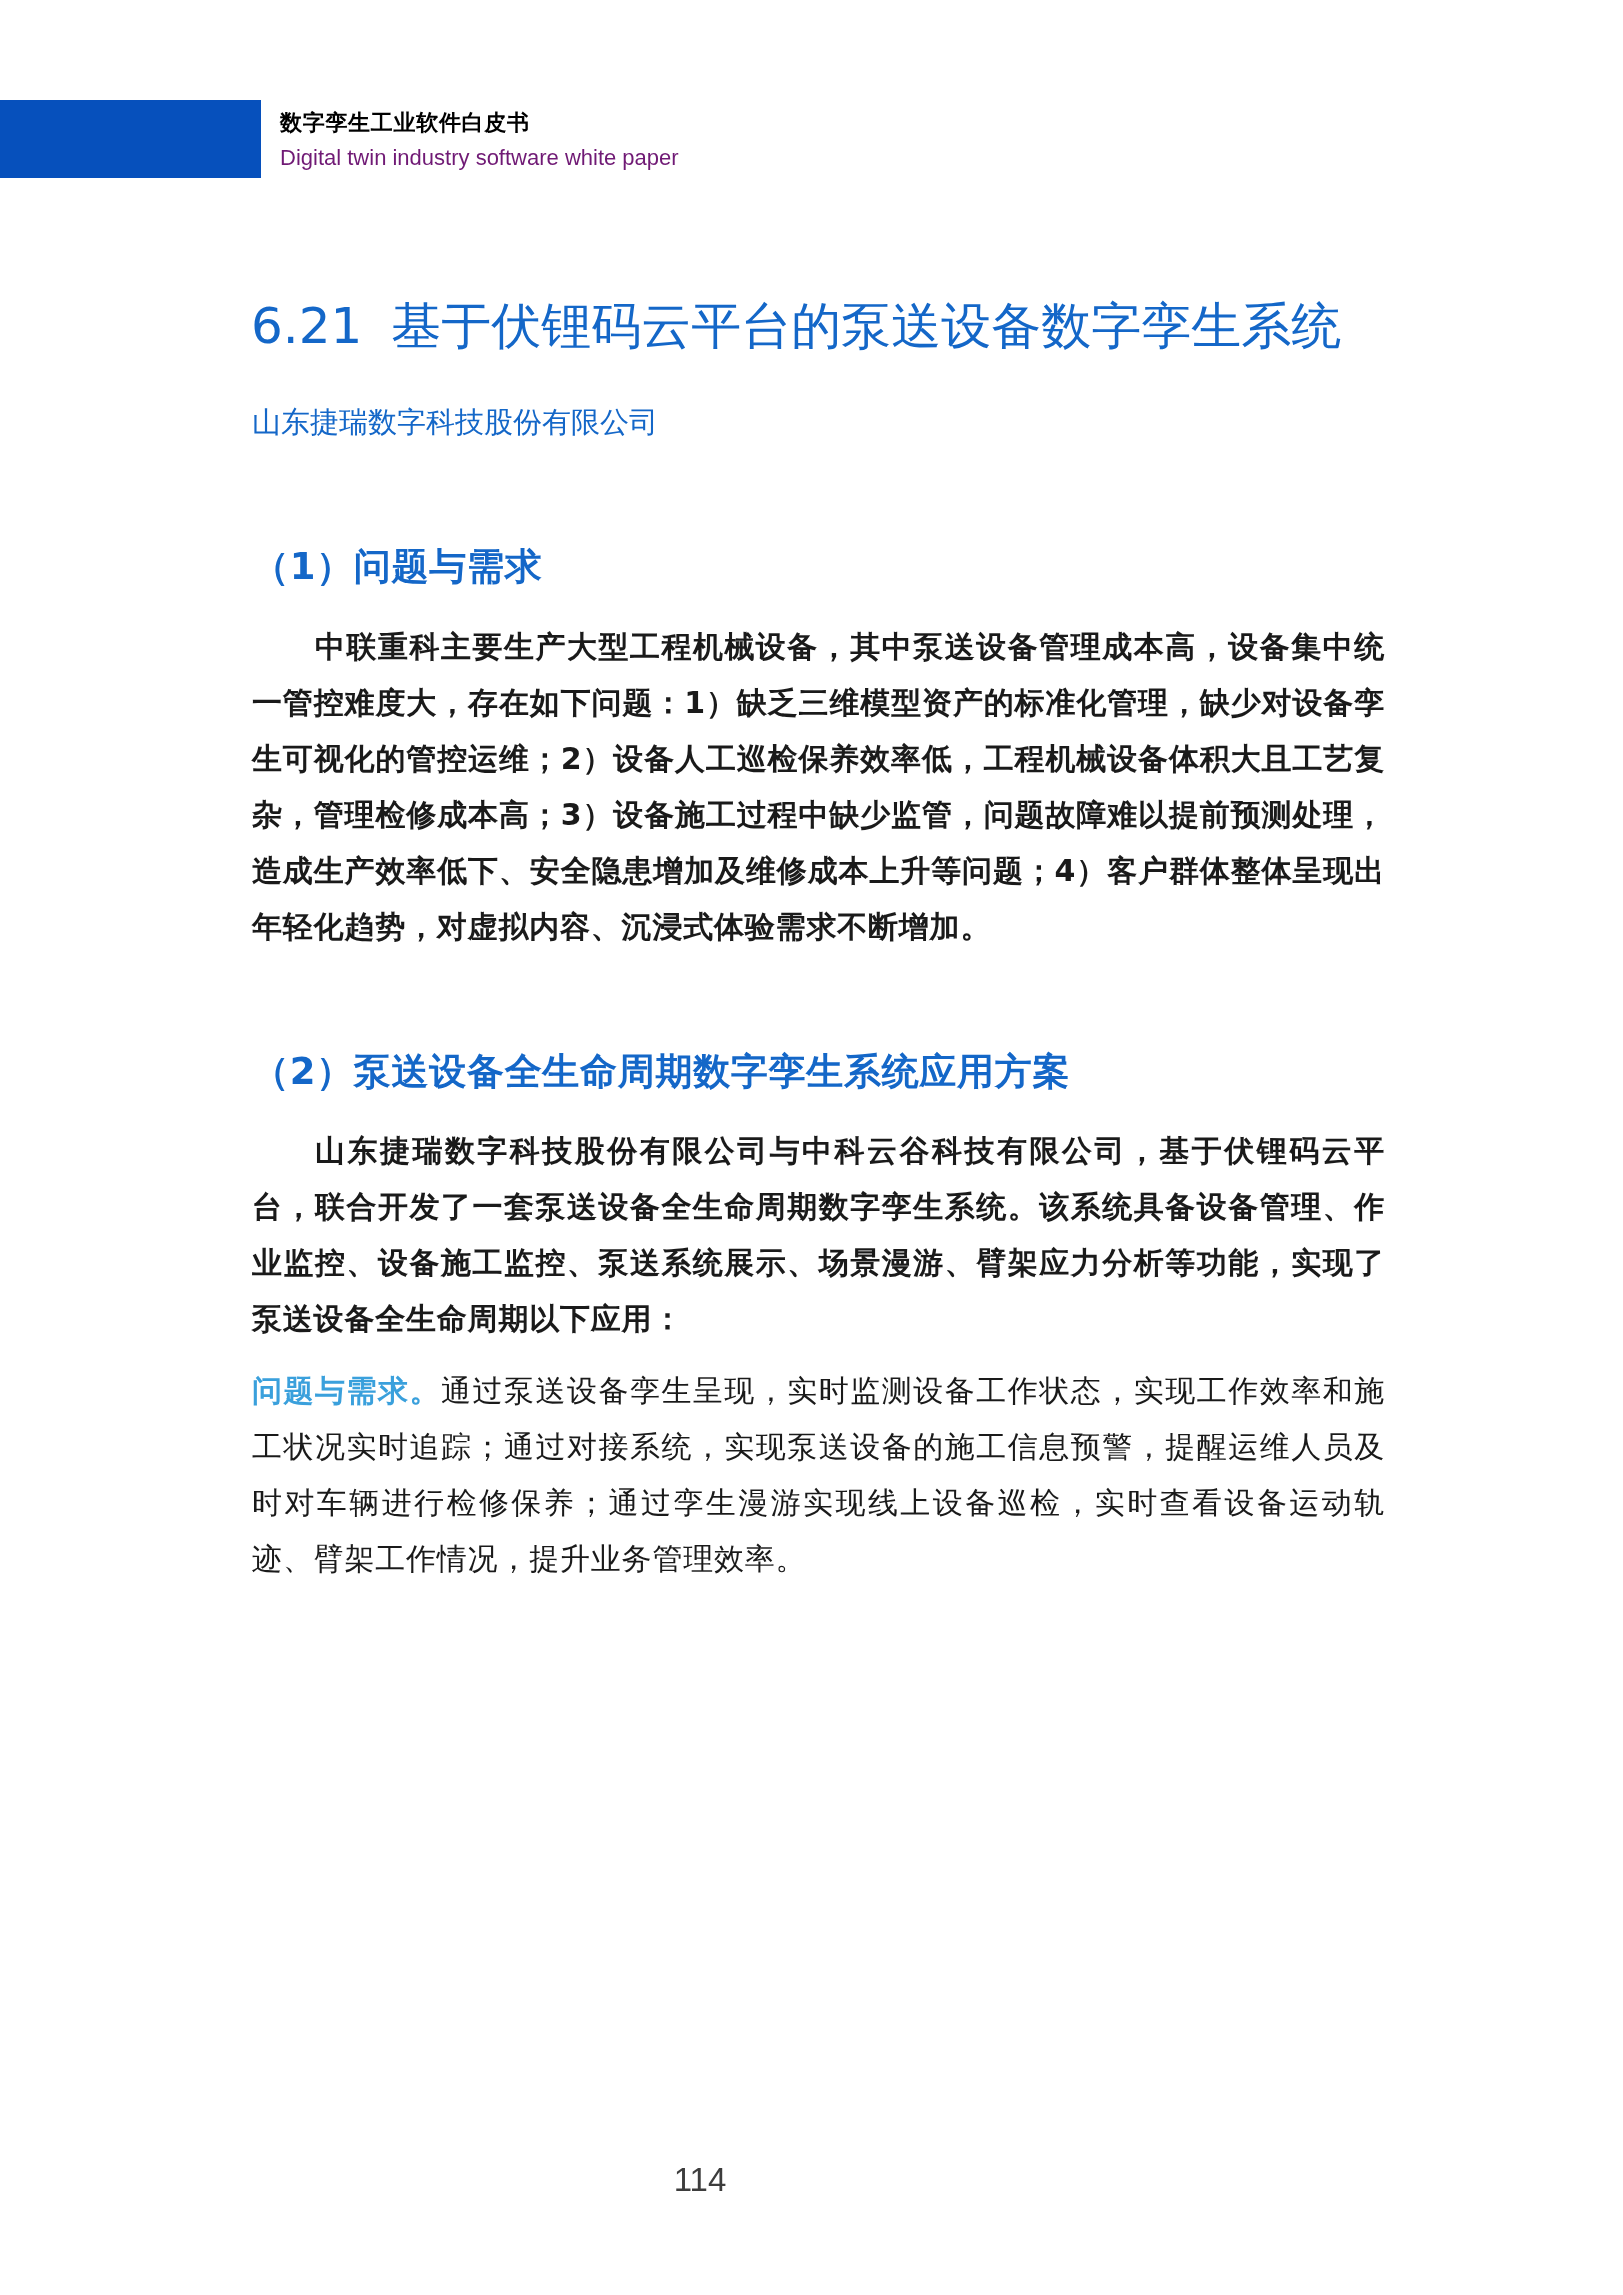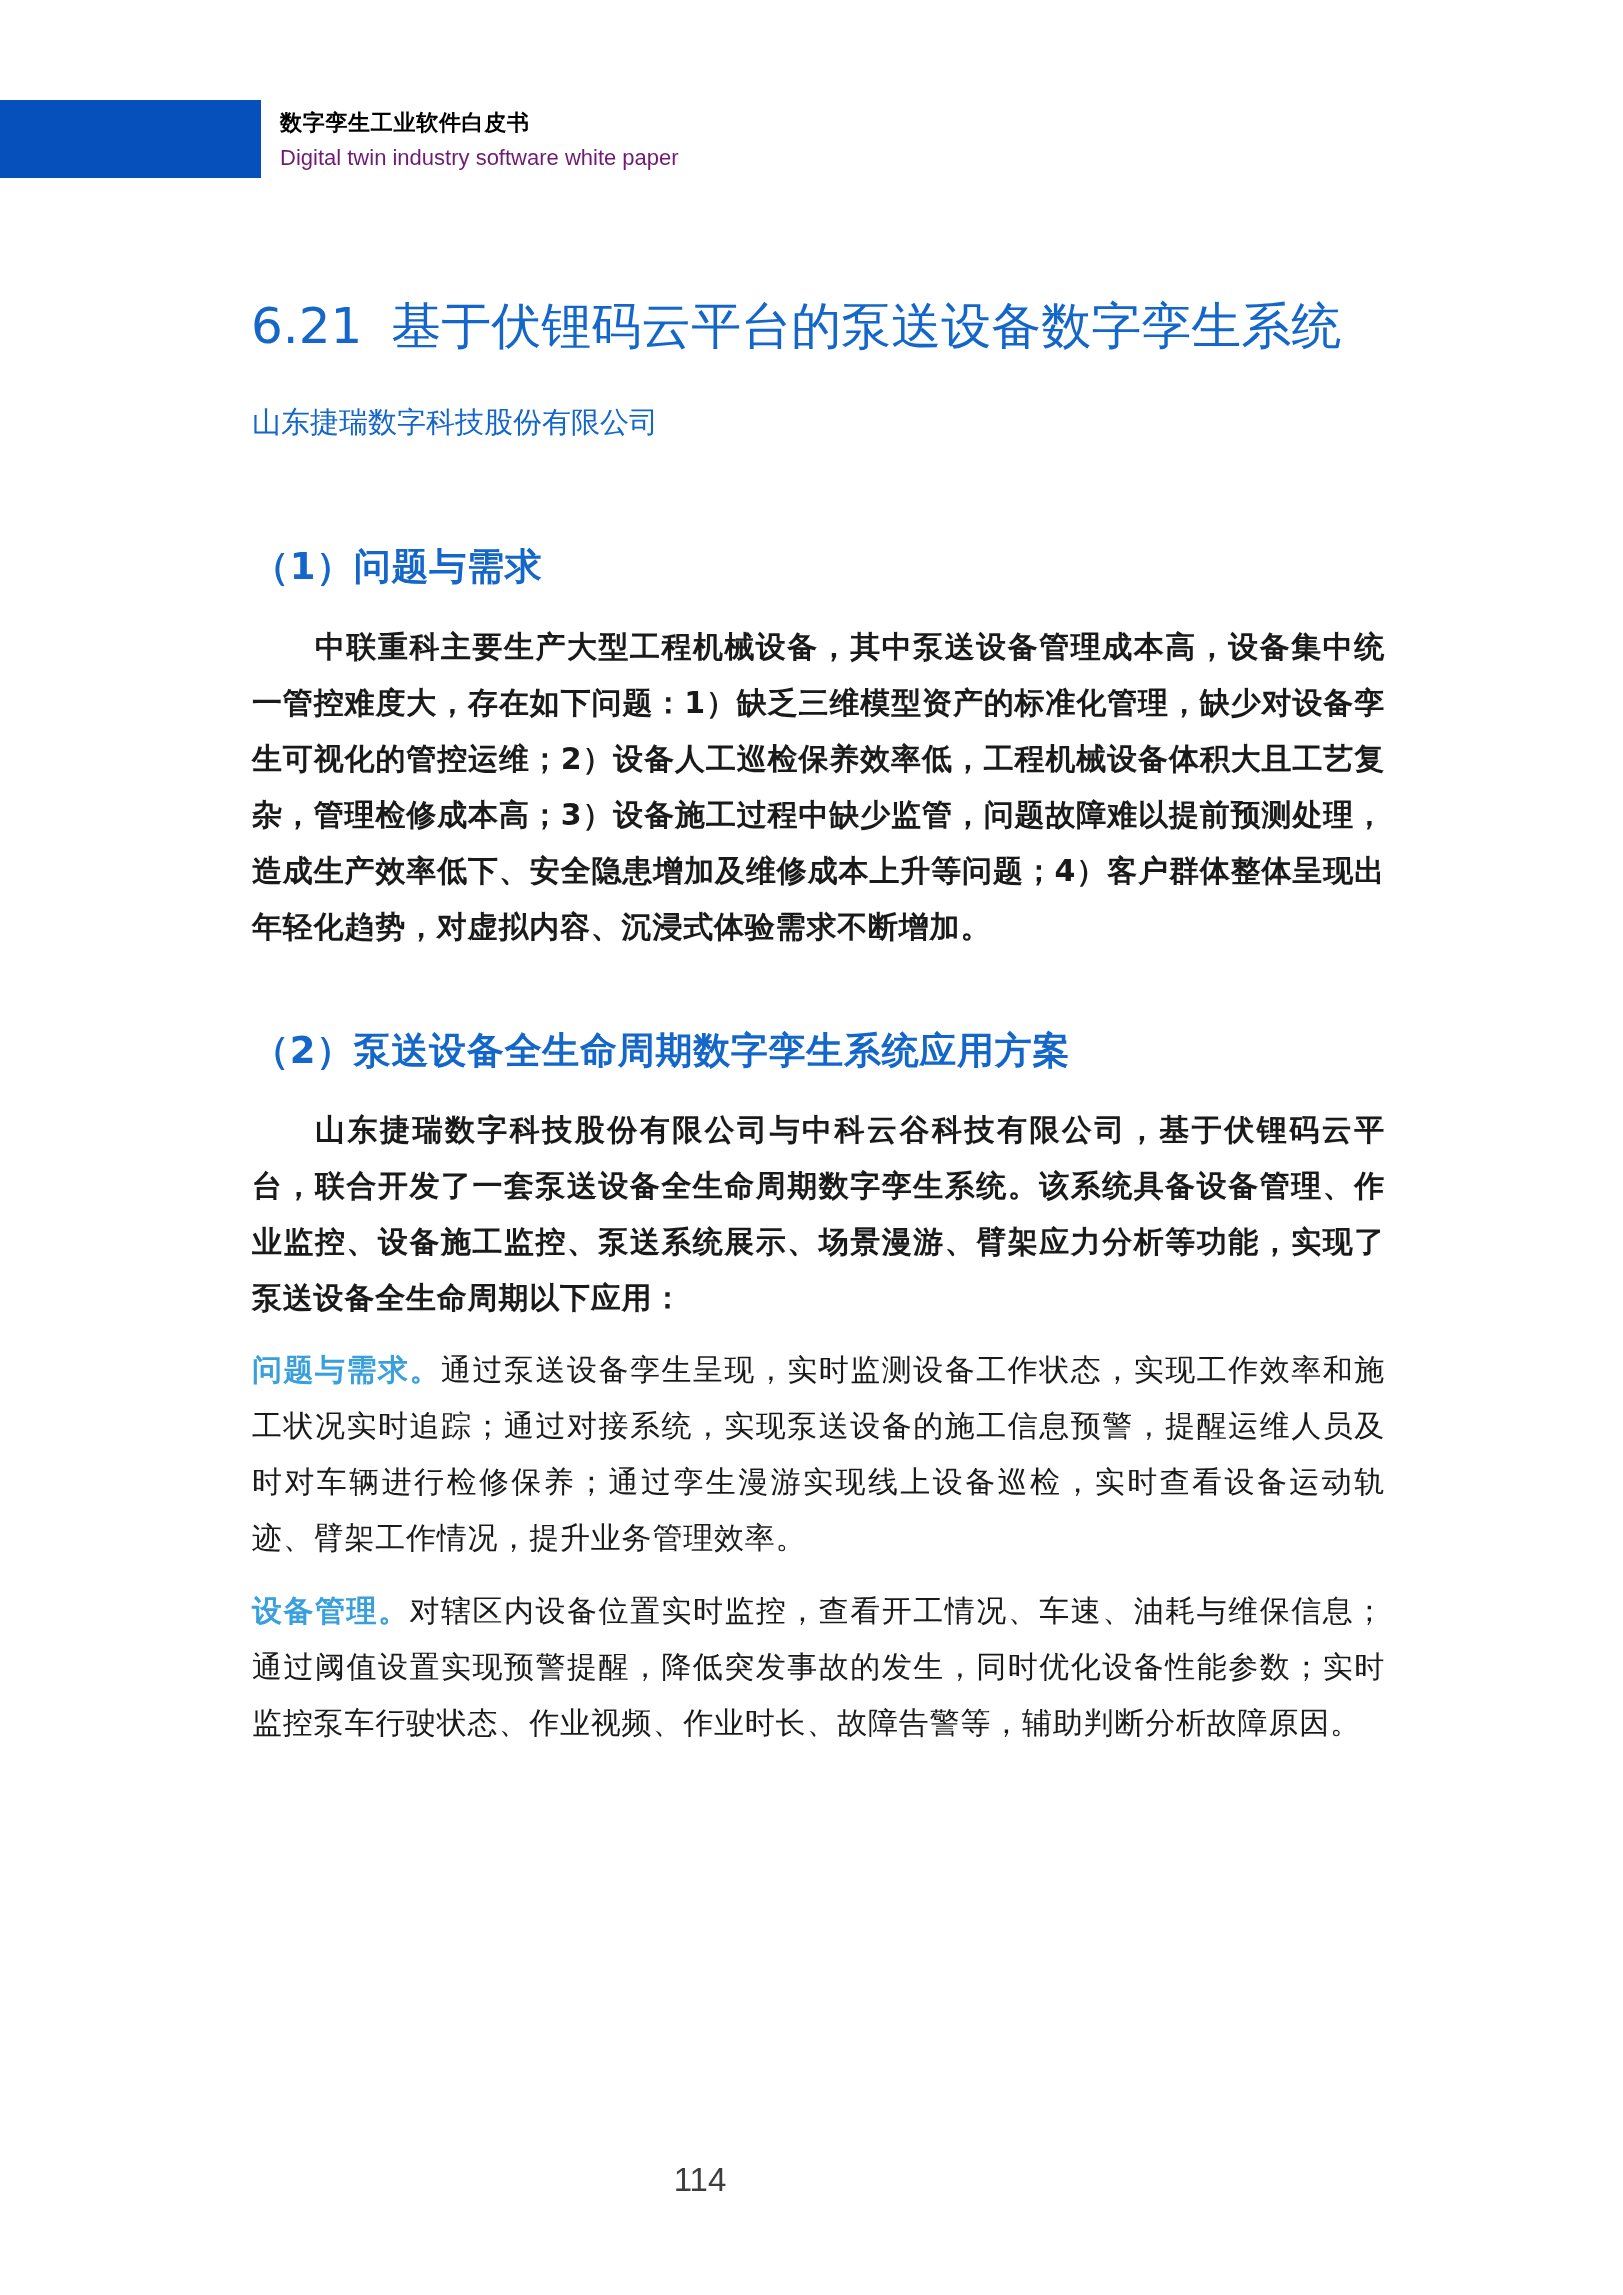--- a/index.html
+++ b/index.html
@@ -6,21 +6,21 @@
   body { width: 1623px; height: 2295px; position: relative; overflow: hidden;
          font-family: "DejaVu Sans", "Liberation Sans", sans-serif; color: #1a1a1a; }
   .hdr-bar { position: absolute; left: 0; top: 100px; width: 261px; height: 78px; background: #0650BC; }
   .hdr-title { position: absolute; left: 280px; top: 104px; font-size: 22px; font-weight: bold; color: #000; letter-spacing: 0.7px; line-height: 38px; white-space: nowrap; }
   .hdr-sub { position: absolute; left: 280px; top: 143px; font-size: 22px; color: #701a75; line-height: 30px; white-space: nowrap; font-family: "Liberation Sans", sans-serif; }
   .main-title { position: absolute; left: 251px; top: 292px; font-size: 50px; font-weight: normal; color: #1467C8; line-height: 68px; white-space: nowrap; }
   .main-title .num { margin-right: 29px; }
   .company { position: absolute; left: 252px; top: 395px; font-size: 29px; color: #1467C8; line-height: 55px; white-space: nowrap; }
   .content { position: absolute; left: 252px; top: 539px; width: 1133px; }
   .sec-h { font-size: 37px; font-weight: bold; color: #1467C8; line-height: 55px; margin: 0 0 24.5px 0; letter-spacing: 0.7px; }
-  .sec-h.s2 { margin-top: 68px; }
+  .sec-h.s2 { margin-top: 89px; }
   .p { font-size: 30px; line-height: 56px; text-align: justify; margin: 0; letter-spacing: 0.8px; }
   .p.indent { text-indent: 63px; font-weight: bold; }
   .p.item { margin-top: 16.4px; }
   .p.item.first { margin-top: 6.8px; }
   .lead { color: #3AA0DC; font-weight: bold; }
   .pageno { position: absolute; left: 0; width: 1400px; top: 2161px; text-align: center; font-size: 33px; color: #3d3d3d; font-family: "Liberation Sans", sans-serif; }
 </style>
 </head>
 <body>
 
@@ -32,17 +32,16 @@
 <div class="company">山东捷瑞数字科技股份有限公司</div>
 
 <div class="content">
   <h2 class="sec-h">（1）问题与需求</h2>
   <p class="p indent">中联重科主要生产大型工程机械设备，其中泵送设备管理成本高，设备集中统一管控难度大，存在如下问题：1）缺乏三维模型资产的标准化管理，缺少对设备孪生可视化的管控运维；2）设备人工巡检保养效率低，工程机械设备体积大且工艺复杂，管理检修成本高；3）设备施工过程中缺少监管，问题故障难以提前预测处理，造成生产效率低下、安全隐患增加及维修成本上升等问题；4）客户群体整体呈现出年轻化趋势，对虚拟内容、沉浸式体验需求不断增加。</p>
 
   <h2 class="sec-h s2">（2）泵送设备全生命周期数字孪生系统应用方案</h2>
   <p class="p indent">山东捷瑞数字科技股份有限公司与中科云谷科技有限公司，基于伏锂码云平台，联合开发了一套泵送设备全生命周期数字孪生系统。该系统具备设备管理、作业监控、设备施工监控、泵送系统展示、场景漫游、臂架应力分析等功能，实现了泵送设备全生命周期以下应用：</p>
 
   <p class="p item"><span class="lead">问题与需求。</span><span>通过泵送设备孪生呈现，实时监测设备工作状态，实现工作效率和施工状况实时追踪；通过对接系统，实现泵送设备的施工信息预警，提醒运维人员及时对车辆进行检修保养；通过孪生漫游实现线上设备巡检，实时查看设备运动轨迹、臂架工作情况，提升业务管理效率。</span></p>
-  <p class="p item"><span class="lead">设备管理。</span><span>对辖区内设备位置实时监控，查看开工情况、车速、油耗与维保信息；通过阈值设置实现预警提醒，降低突发事故的发生，同时优化设备性能参数；实时监控泵车行驶状态、作业视频、作业时长、故障告警等，辅助判断分析故障原因。</span></p>
 </div>
 
 <div class="pageno">114</div>
 
 
 </body></html>

